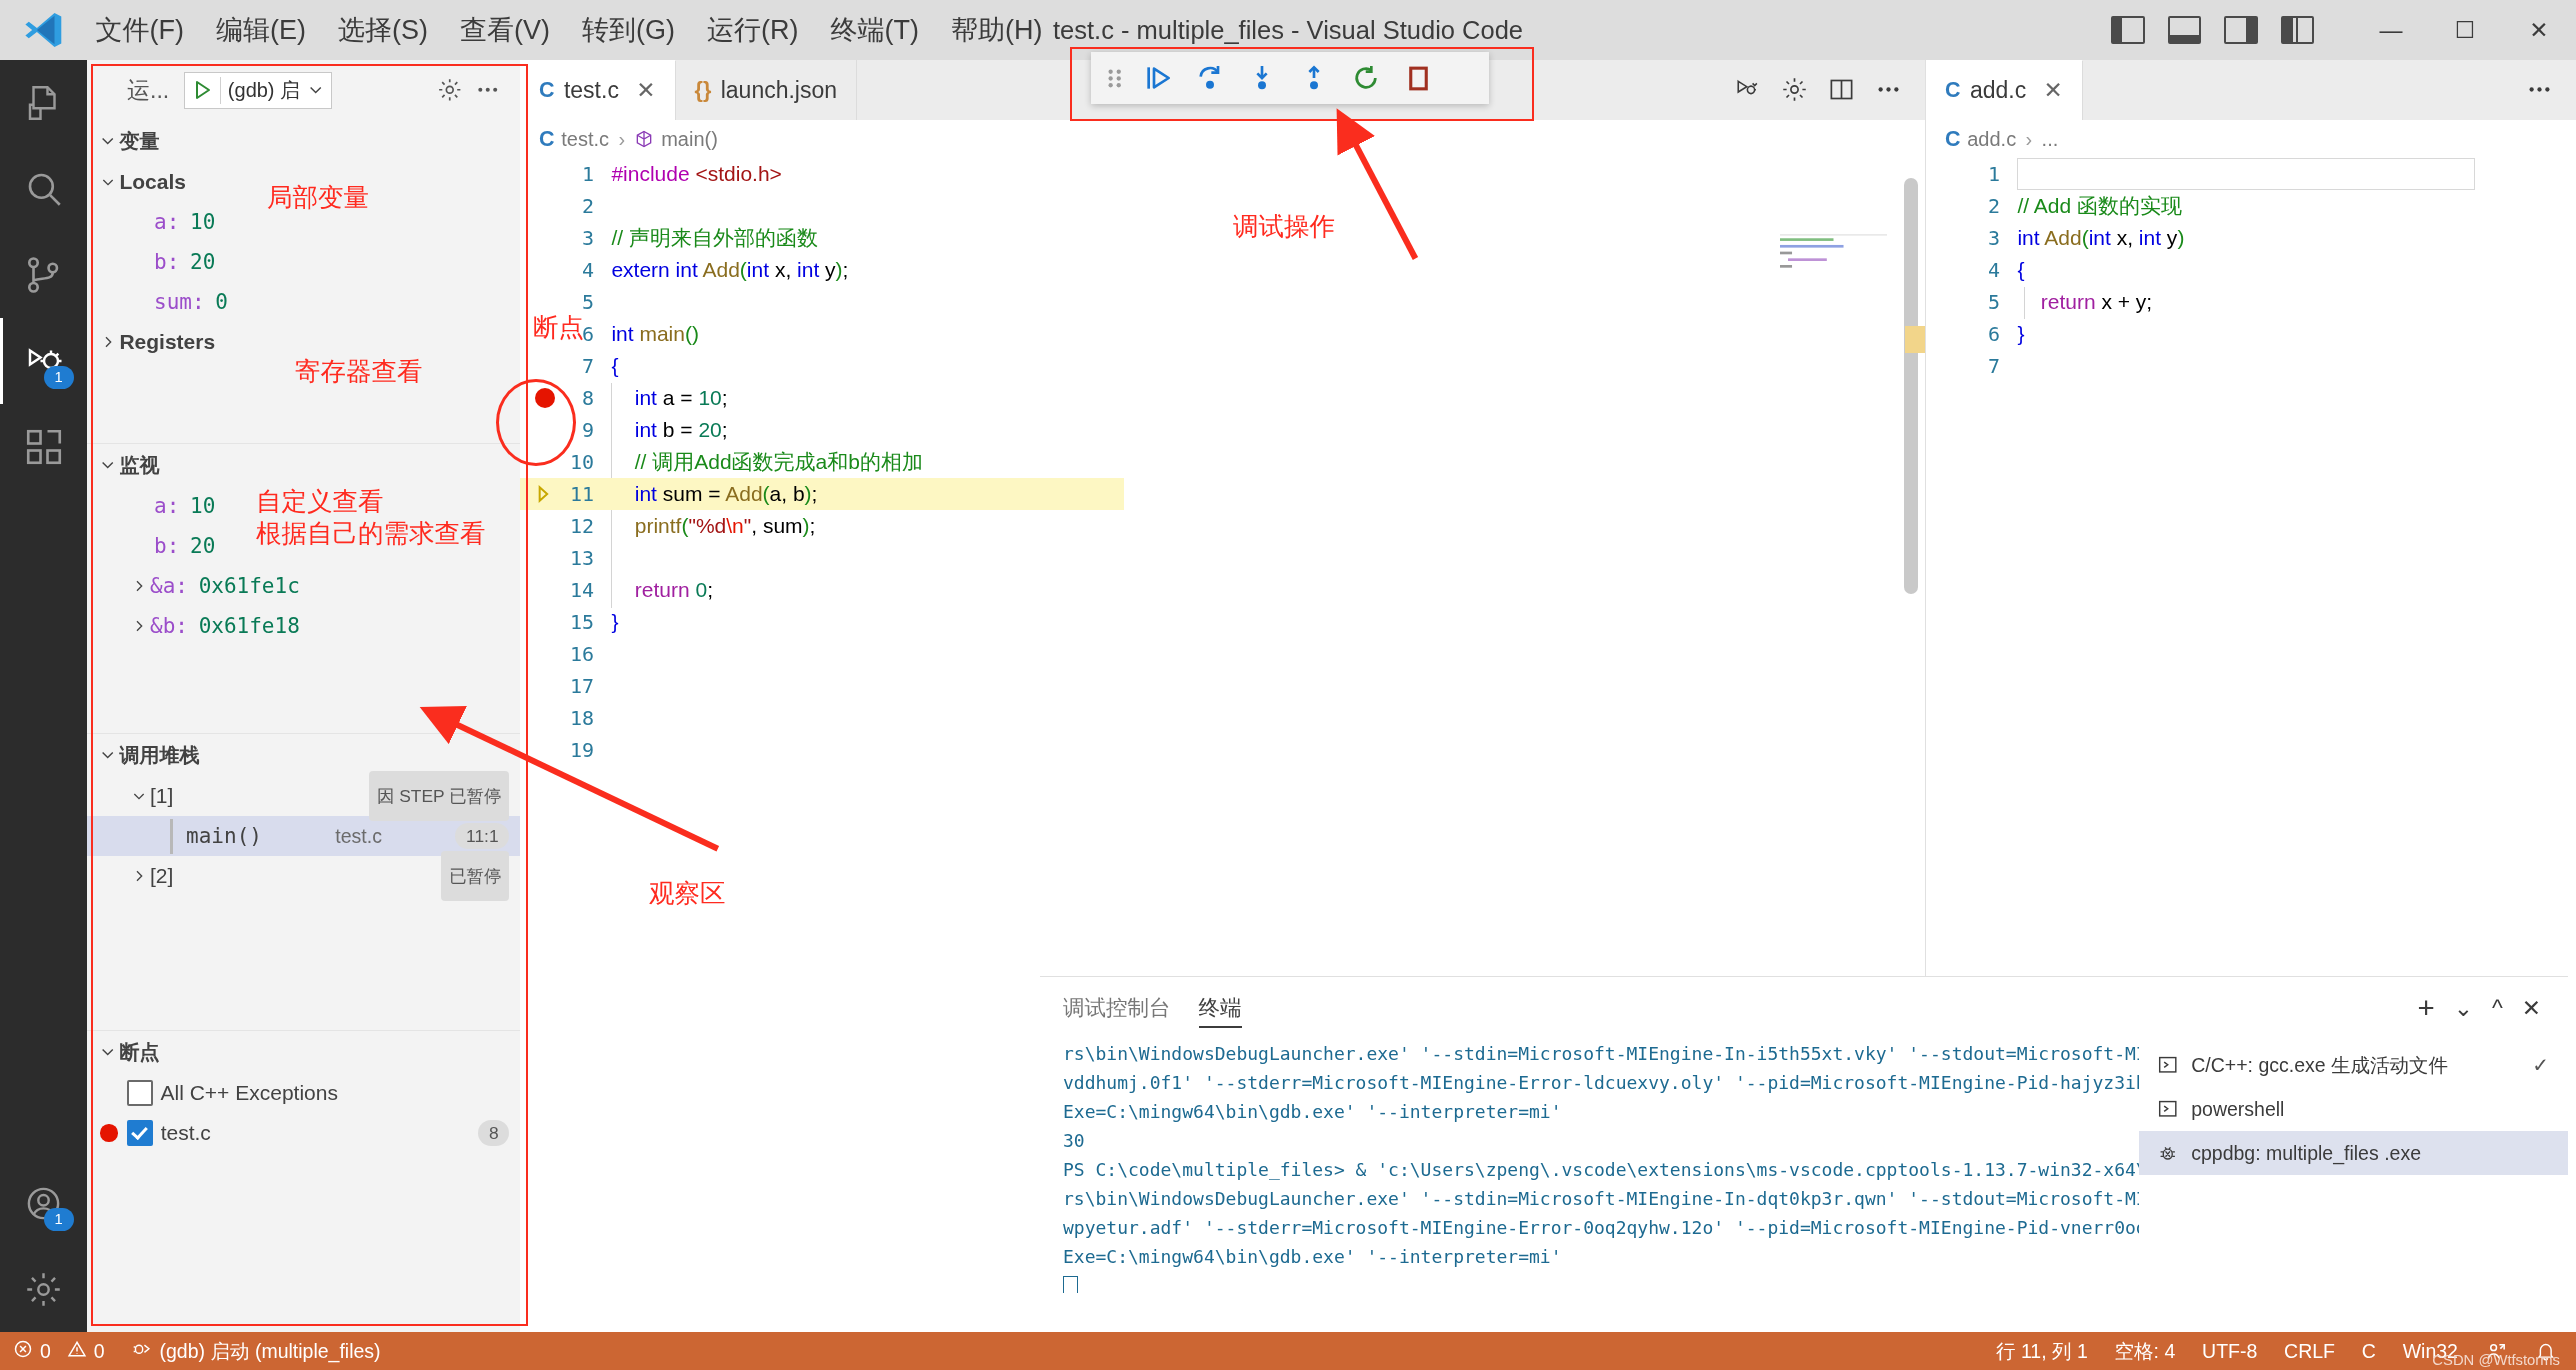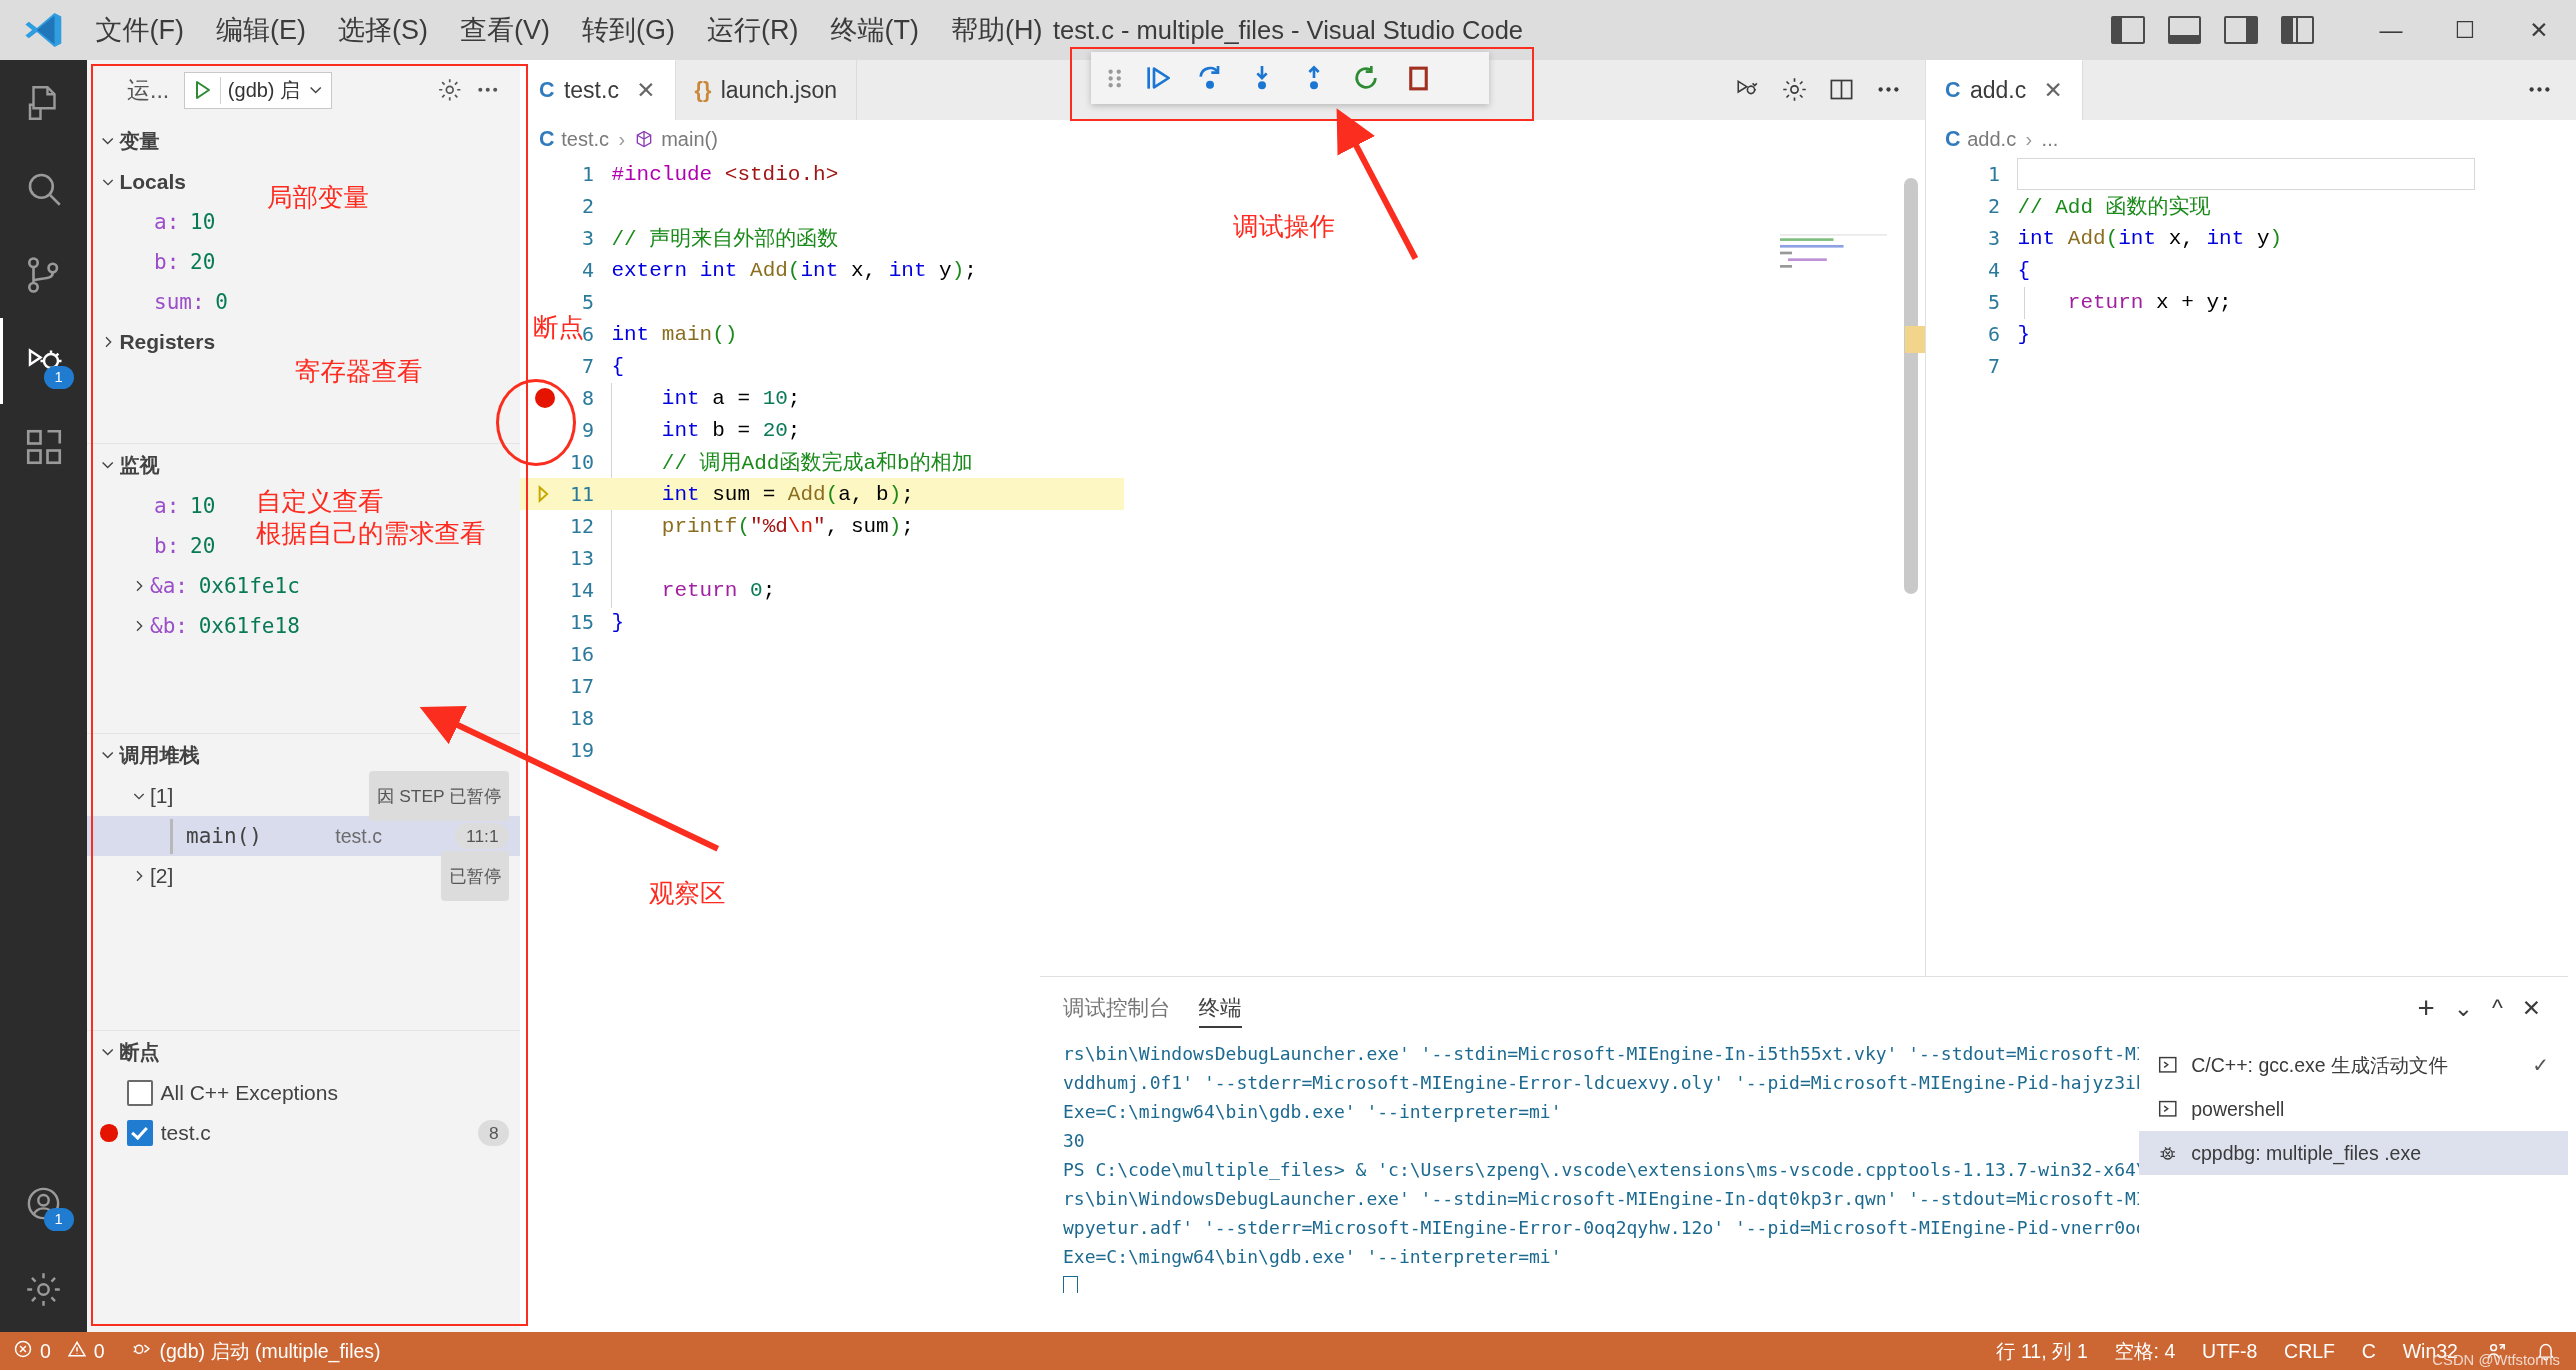--- a/index.html
+++ b/index.html
@@ -104,21 +104,21 @@
 
   .breadcrumb{height:38px;display:flex;align-items:center;padding-left:19px;font-size:20px;color:#7a7a7a;background:#fff;}
   .breadcrumb .cb{font-weight:bold;color:#2f7bbd;margin-right:6.7px;font-size:21.5px;}
   .breadcrumb .sep{margin:0 9.4px;color:#9a9a9a;}
 
   
   .codepane{position:relative;background:#ffffff;overflow:hidden;}
   .codeline{height:32px;display:flex;align-items:center;position:relative;white-space:pre;}
   .gutter{width:74px;text-align:right;padding-right:17.4px;font-size:20px;color:#2b7a9b;flex:none;
     font-family:"DejaVu Sans Mono","Liberation Mono",monospace;}
-  .code{font-family:Liberation Mono, monospace;font-size:21px;color:#000;}
+  .code{font-family:Liberation Sans, sans-serif;font-size:21px;color:#000;}
   .hl-line{background:#fdf7c3;}
   .k{color:#0000e0;}      
   .kv{color:#a020a0;}     
   .fn{color:#8a6d1f;}     
   .num{color:#097a56;}    
   .cm{color:#1a8a1a;}     
   .pp{color:#b000b0;}     
   .str{color:#a31515;}    
   .esc{color:#e51400;}
   .paren{color:#1a8a1a;}

